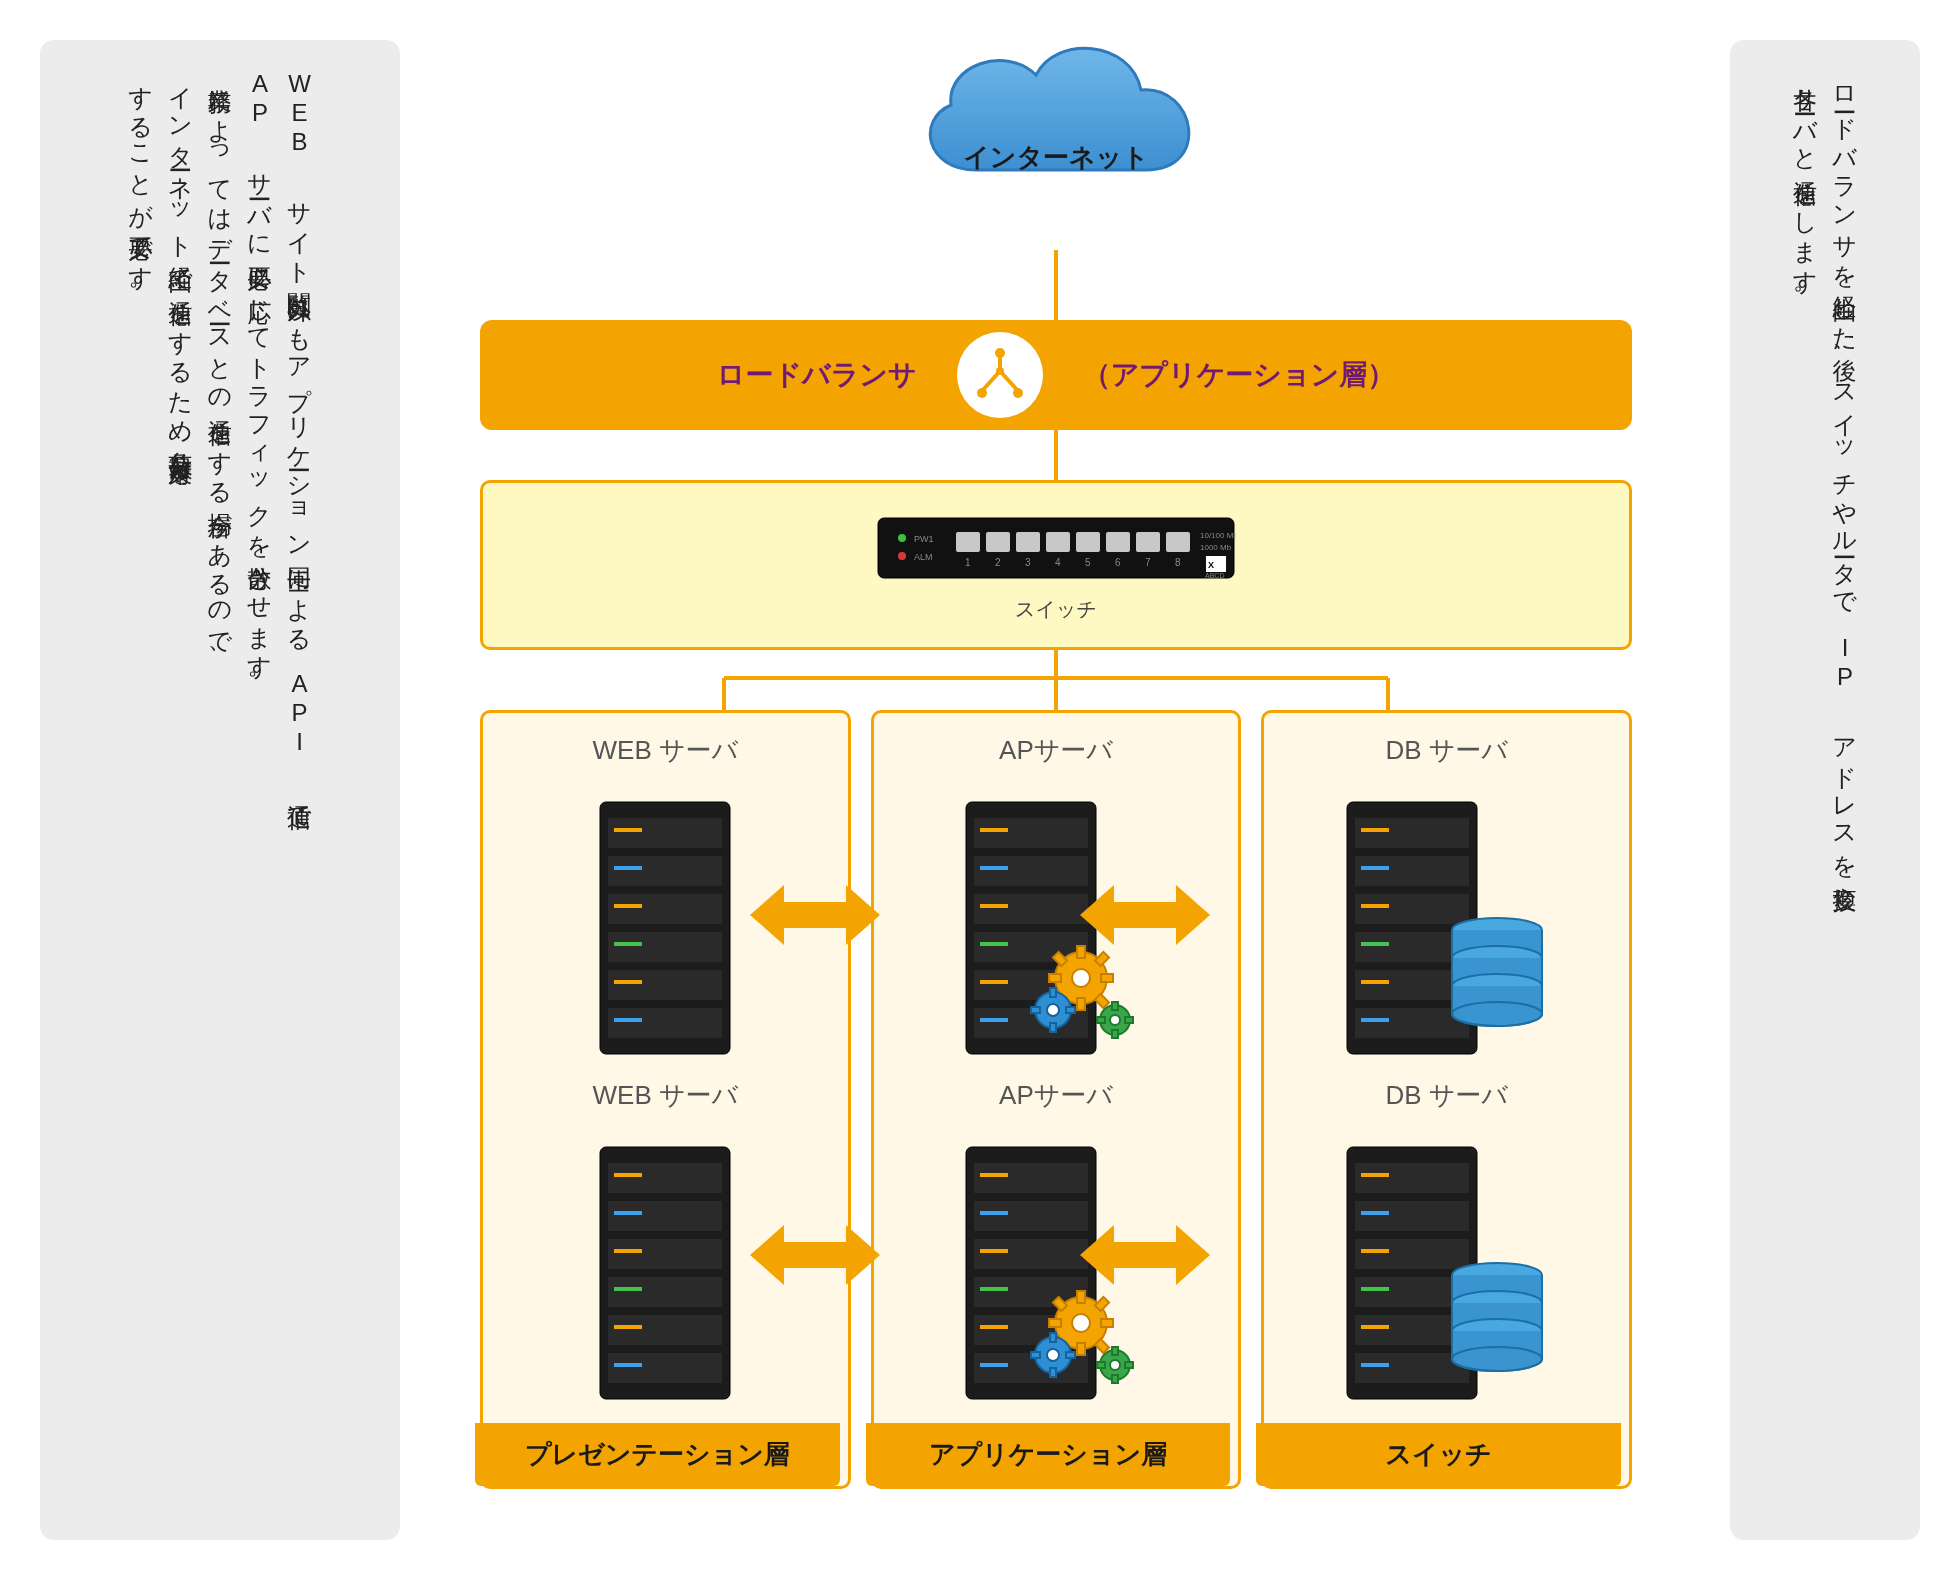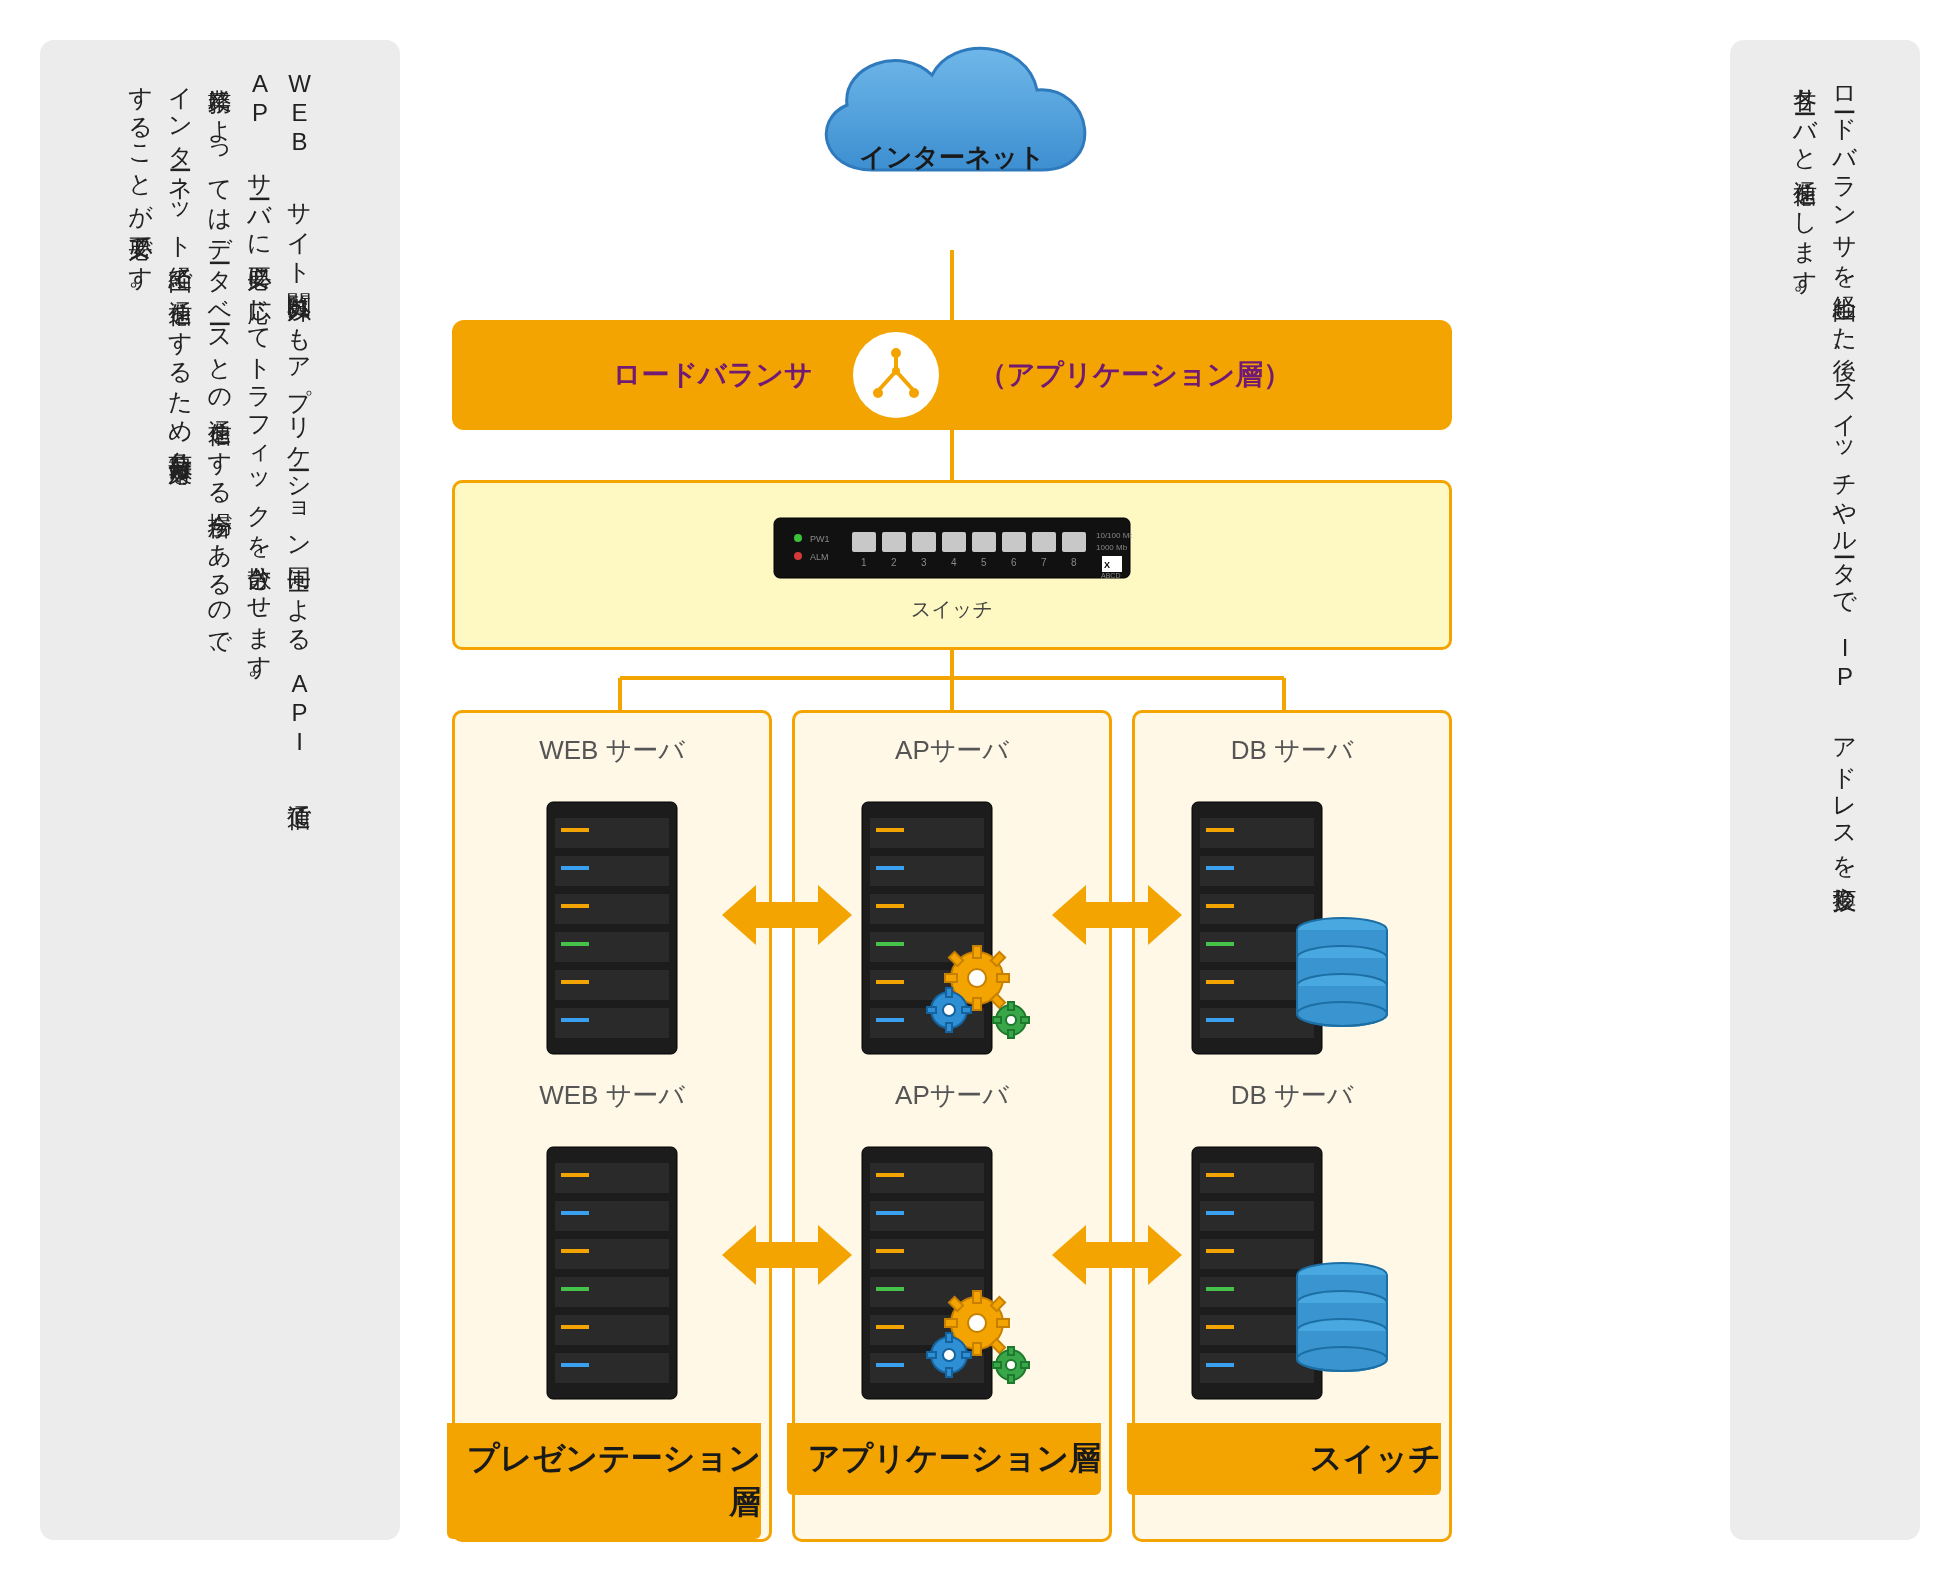--- a/index.html
+++ b/index.html
@@ -27,21 +27,21 @@
     text-orientation: upright;
     font-size: 24px;
     line-height: 1.65;
     color: #222;
     letter-spacing: 2px;
   }
   .note-right { top: 40px; right: 40px; width: 190px; height: 1500px; }
   .note-left  { top: 40px; left: 40px;  width: 360px; height: 1500px; }
 
   
-  .center { position: absolute; left: 452px; top: 20px; width: 1000px; }
+  .center { position: absolute; left: 480px; top: 20px; width: 1152px; }
 
   
   .cloud-wrap { position: relative; width: 100%; height: 230px; }
   .cloud-svg { position: absolute; left: 50%; top: 0; transform: translateX(-50%); }
   .cloud-label {
     position: absolute; left: 0; right: 0; top: 120px;
     text-align: center; font-size: 26px; font-weight: 700; color: #1a1a1a;
   }
   .vconn { width: 4px; background: #f4a400; margin: 0 auto; }
 
@@ -91,22 +91,22 @@
     flex-direction: column;
     align-items: center;
     position: relative;
   }
   .srv-label { font-size: 26px; color: #555; margin-bottom: 10px; }
   .srv-slot { position: relative; height: 300px; width: 100%; display:flex; align-items:center; justify-content:center; }
   .tier-footer {
     width: calc(100% + 32px);
     margin-left: -16px;
     background: #f4a400;
-    text-align: right;
-    font-size: 32px;
+    text-align: center;
+    font-size: 26px;
     font-weight: 700;
     color: #1a1a1a;
     padding: 14px 0;
     border-radius: 0 0 6px 6px;
   }
 
   
   .arrow-overlay { position: absolute; inset: 0; pointer-events: none; }
   .h-arrow { position: absolute; }
 

